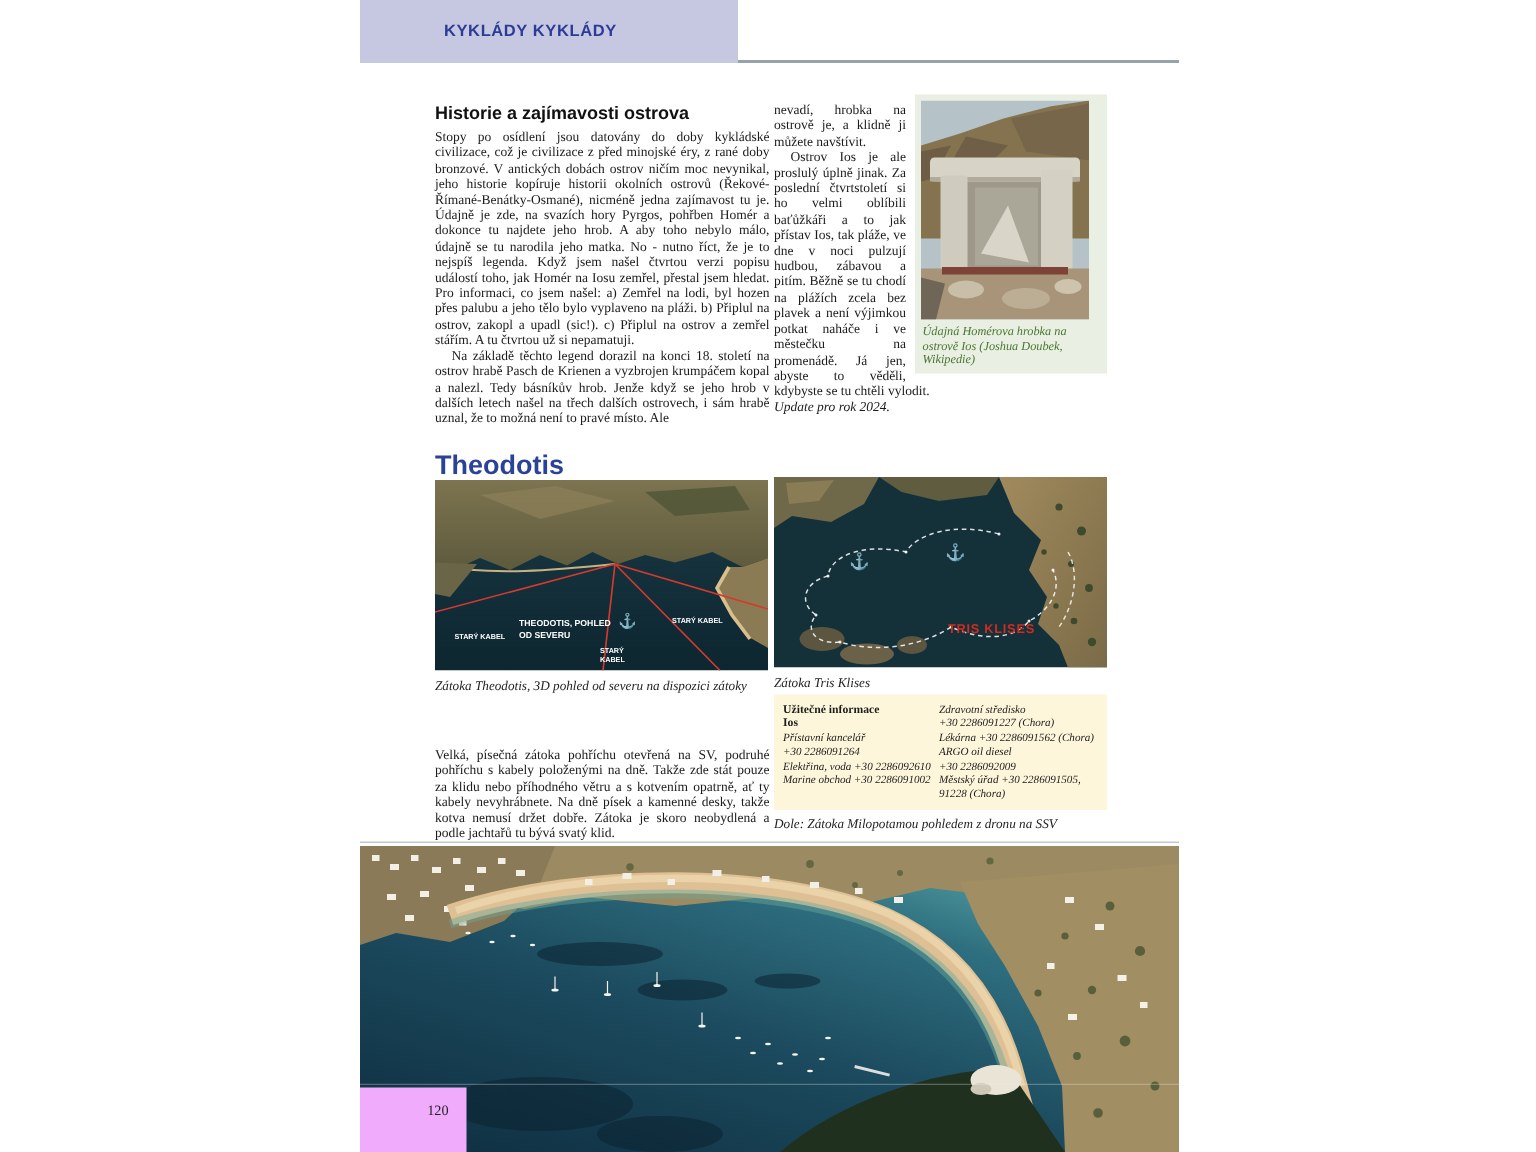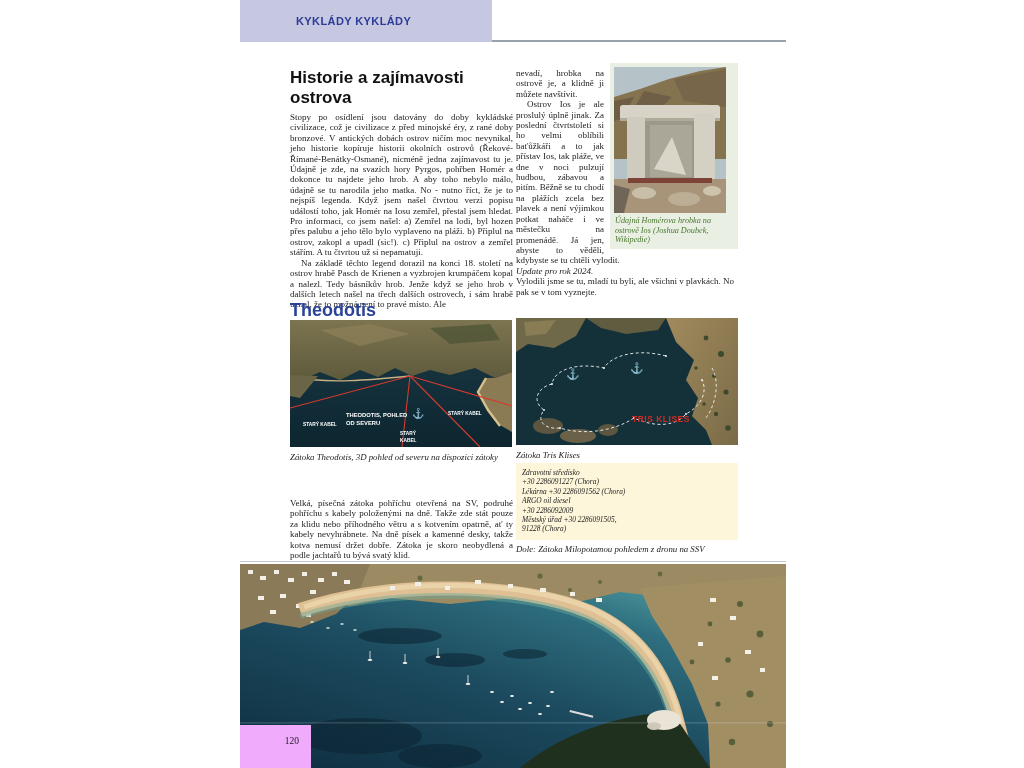--- a/index.html
+++ b/index.html
@@ -8,21 +8,21 @@
   .abs{position:absolute;}
   
   .header-band{left:240px;top:0;width:252px;height:42px;background:#c6c7e0;}
   .header-title{left:296px;top:15px;font-family:"Liberation Sans",sans-serif;font-weight:700;
         font-size:11px;letter-spacing:.4px;color:#2c3c96;}
   .header-rule{left:492px;top:40px;width:294px;height:2px;background:#98a2ab;}
   
   .col1{left:290px;width:223px;}
   .col2{left:516px;top:68px;width:222px;}
   h2.section{margin:0 0 4px 0;font-family:"Liberation Sans",sans-serif;font-weight:700;
-        font-size:17px;color:#111;}
+        font-size:12px;color:#111;}
   p.body{margin:0;font-size:9px;line-height:10.4px;text-align:justify;}
   p.body.indent{text-indent:11px;}
   p.body.italic{font-style:italic;text-align:left;}
   
   .figure-box{float:right;width:120px;margin:-5px 0 4px 6px;background:#eaefe3;padding:4px;}
   .figure-box svg{display:block;}
   .fig-caption-green{margin:3px 1px 0 1px;font-size:8.2px;line-height:9.6px;font-style:italic;
         color:#47772e;}
   
   .theo-heading{left:290px;top:300px;font-family:"Liberation Sans",sans-serif;font-weight:700;
@@ -75,21 +75,20 @@
         <ellipse cx="30" cy="126" rx="12" ry="6" fill="#c9bfa9"></ellipse>
         <ellipse cx="70" cy="132" rx="16" ry="7" fill="#bcae95"></ellipse>
         <ellipse cx="98" cy="124" rx="9" ry="5" fill="#cec4ae"></ellipse>
         <polygon points="0,118 16,122 10,146 0,146" fill="#6f6658"></polygon>
       </svg>
       <div class="fig-caption-green">Údajná Homérova hrobka na ostrově Ios (Joshua Doubek, Wikipedie)</div>
     </div>
     <p class="body">nevadí, hrobka na ostrově je, a klidně ji můžete navštívit.</p>
     <p class="body indent">Ostrov Ios je ale proslulý úplně jinak. Za poslední čtvrtstoletí si ho velmi oblíbili baťůžkáři a to jak přístav Ios, tak pláže, ve dne v noci pulzují hudbou, zábavou a pitím. Běžně se tu chodí na plážích zcela bez plavek a není výjimkou potkat naháče i ve městečku na promenádě. Já jen, abyste to věděli, kdybyste se tu chtěli vylodit.</p>
     <p class="body italic">Update pro rok 2024.</p>
-    <p class="body" style="text-align:left;">Vylodili jsme se tu, mladí tu byli, ale všichni v plavkách. No pak se v tom vyznejte.</p>
   </div>
 
   <div class="abs theo-heading">Theodotis</div>
 
   <svg class="abs" style="left:290px;top:320px;" width="222" height="127" viewBox="0 0 222 127">
     <defs>
       <linearGradient id="theoSea" x1="0" y1="0" x2="0" y2="1">
         <stop offset="0" stop-color="#1a3a46"></stop>
           <stop offset="1" stop-color="#0d2630"></stop>
       </linearGradient>
@@ -162,20 +161,28 @@
       <circle cx="150" cy="38" r="1"></circle>
         <circle cx="186" cy="62" r="1"></circle>
     </g>
     <text x="50" y="60" font-size="11" fill="#e0392e">⚓</text>
     <text x="114" y="54" font-size="11" fill="#e0392e">⚓</text>
     <text x="116" y="104" font-size="8.5" font-weight="700" fill="#d02c22" letter-spacing=".5">TRIS KLISES</text>
   </svg>
   <div class="abs map-caption" style="left:516px;top:450px;width:222px;">Zátoka Tris Klises</div>
 
   <div class="abs infobox">
+    <div class="ib-left">
+      <div class="ib-title">Užitečné informace</div>
+      <div class="ib-title">Ios</div>
+      <div>Přístavní kancelář</div>
+      <div>+30 2286091264</div>
+      <div>Elektřina, voda  +30 2286092610</div>
+      <div>Marine obchod +30 2286091002</div>
+    </div>
     <div class="ib-right">
       <div>Zdravotní středisko</div>
       <div>+30 2286091227 (Chora)</div>
       <div>Lékárna +30 2286091562 (Chora)</div>
       <div>ARGO oil diesel</div>
       <div>+30 2286092009</div>
       <div>Městský úřad  +30 2286091505, 91228 (Chora)</div>
     </div>
   </div>
 

